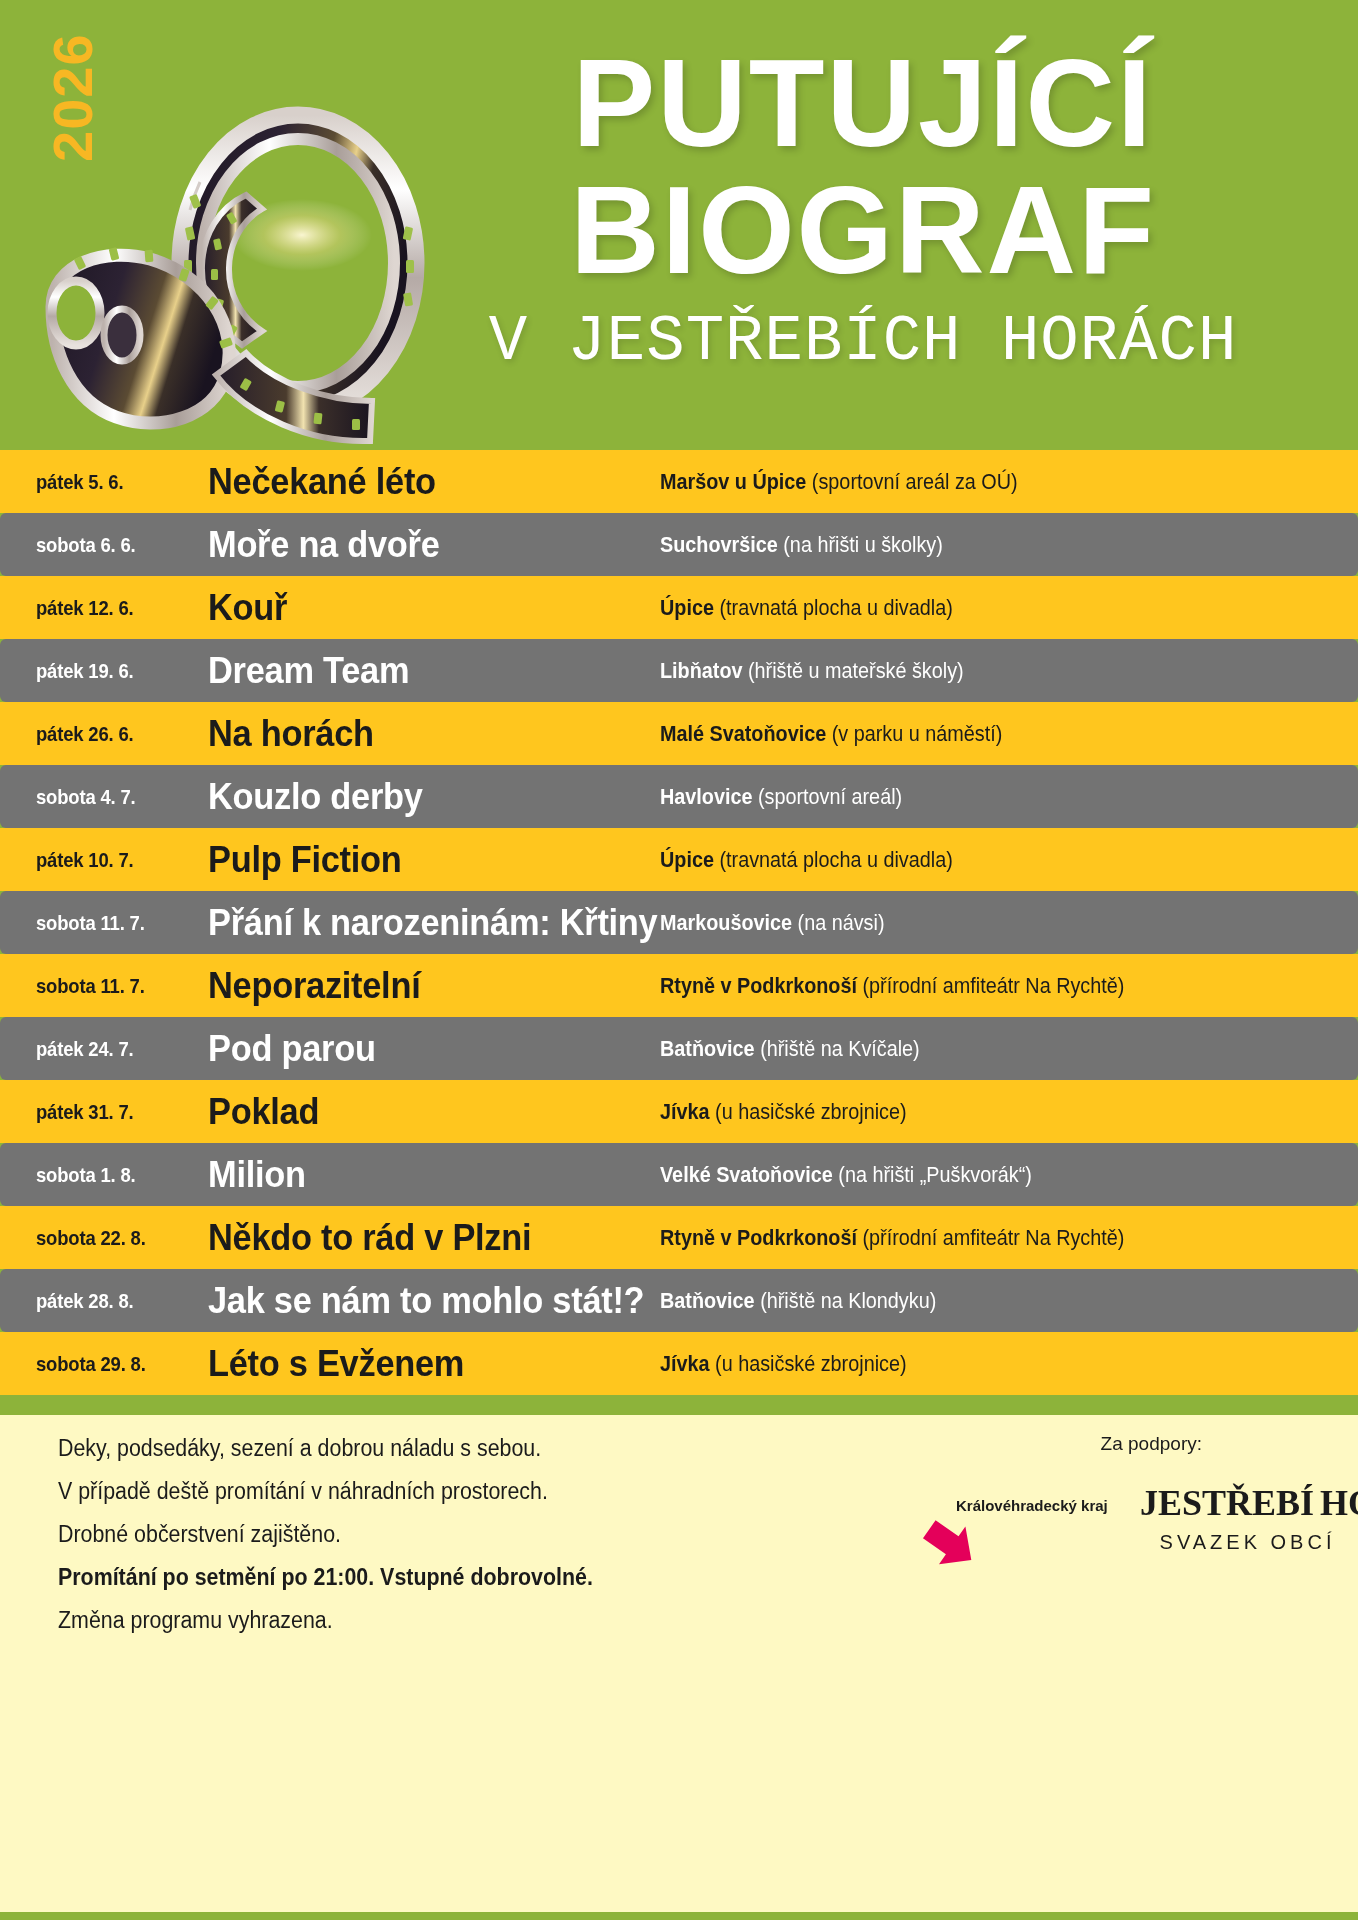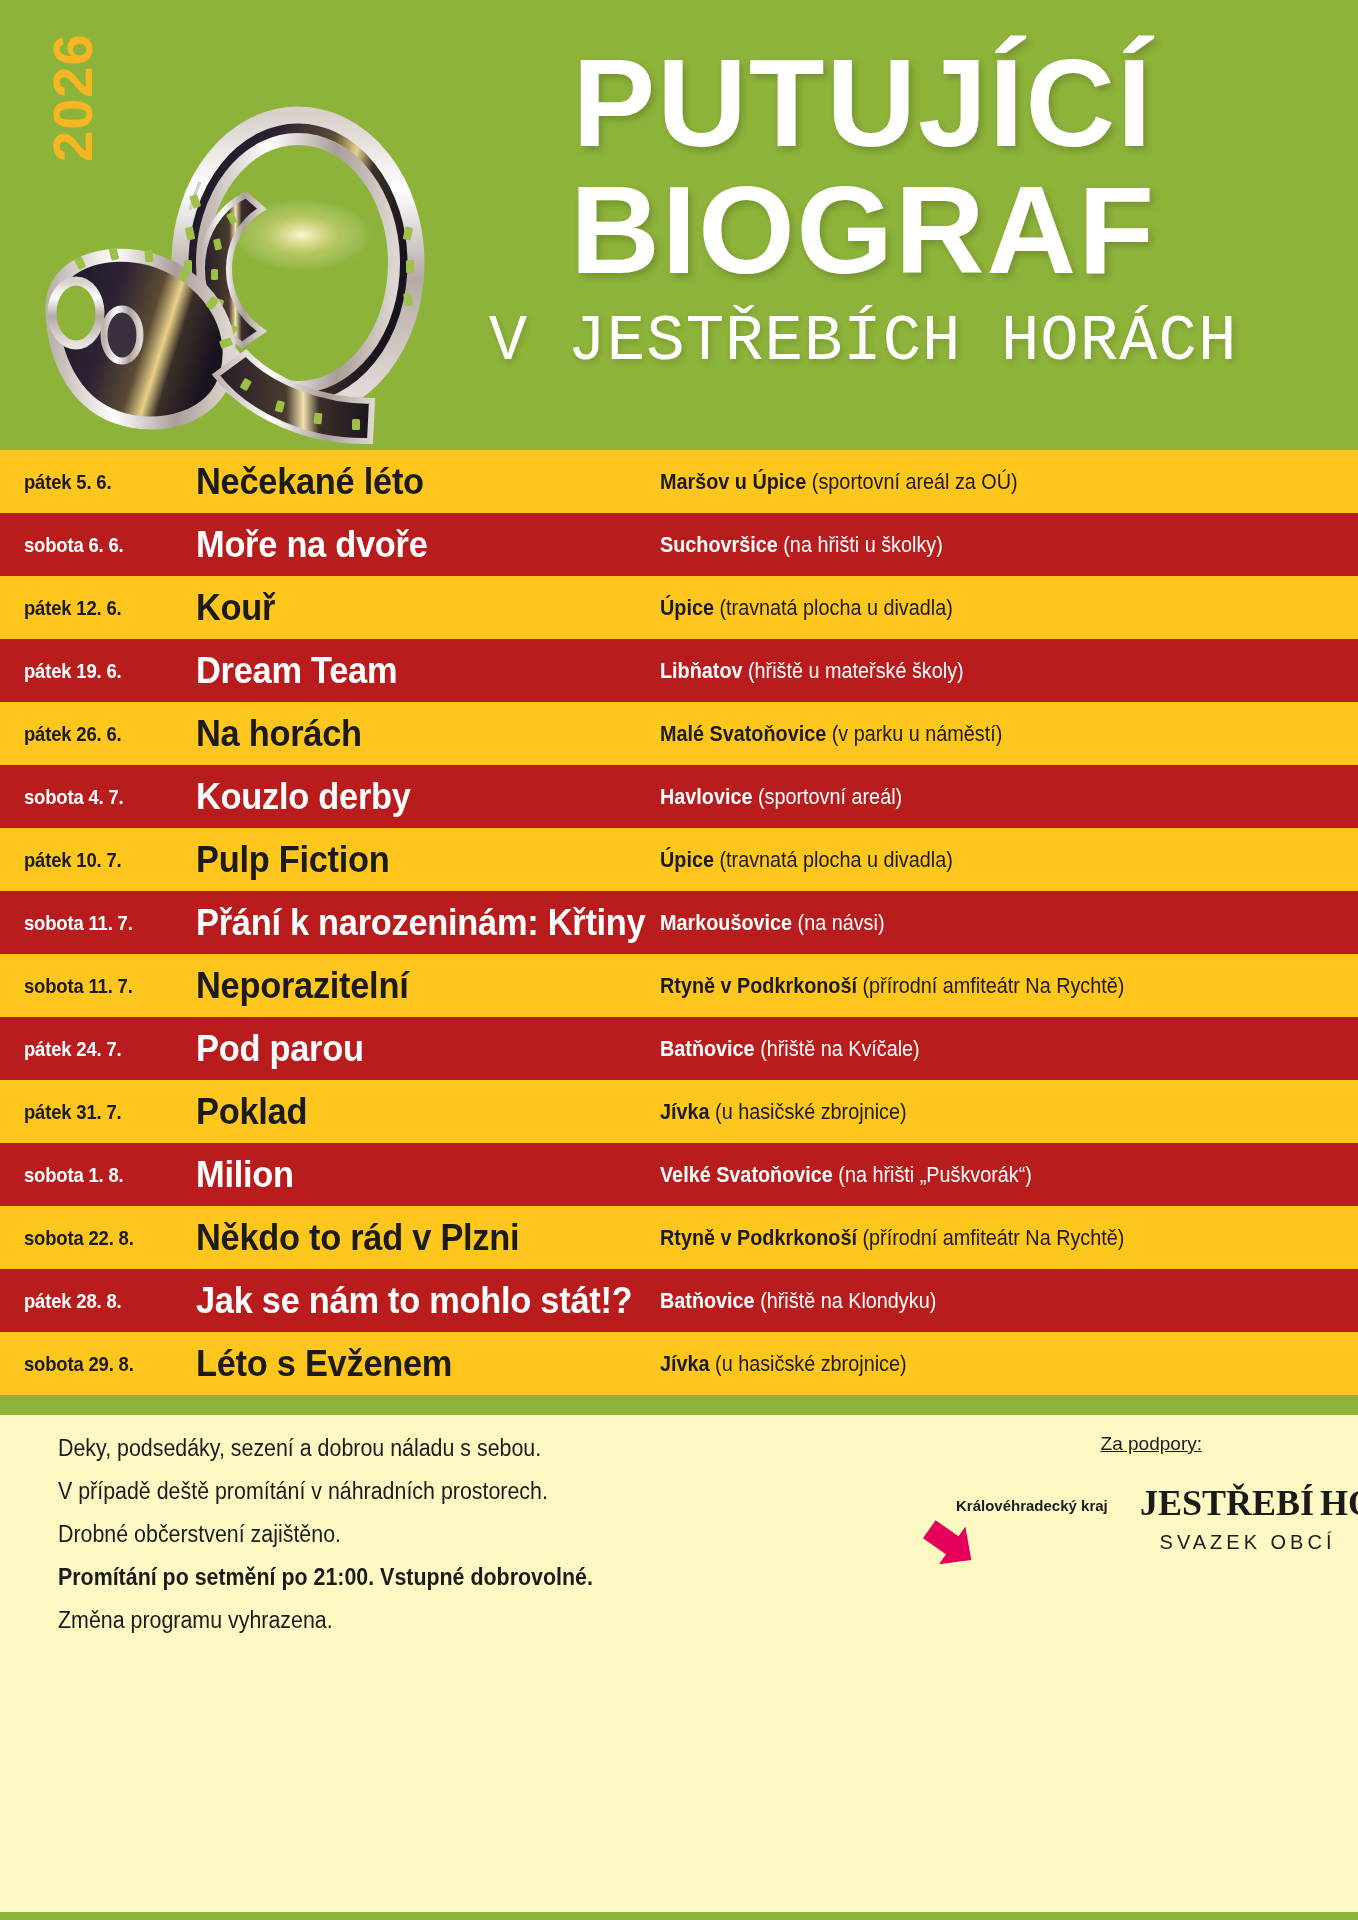--- a/index.html
+++ b/index.html
@@ -85,24 +85,24 @@
     top: 450px;
     left: 0;
     width: 1358px;
   }
   .row {
     position: relative;
     display: flex;
     align-items: center;
     height: 63px;
     width: 1358px;
-    padding: 0 0 0 24px;
+    padding: 0 0 0 36px;
   }
   .row.yellow { background: #ffc61e; }
-  .row.green  { background: #b91c1c; }
+  .row.green  { background: #737373; border-radius: 6px; }
 
   .row .date {
     width: 172px;
     flex: 0 0 172px;
     font-size: 21px;
     font-weight: bold;
     letter-spacing: -0.2px;
     font-family: "Liberation Sans", sans-serif;
     transform: scaleX(0.88);
     transform-origin: left center;
@@ -171,21 +171,20 @@
     top: 18px;
     width: 480px;
     text-align: center;
   }
   .support-label {
     font-size: 19px;
     color: #1b1b1b;
     font-family: "Liberation Sans", sans-serif;
     text-align: right;
     padding-right: 96px;
-    text-decoration: underline;
   }
   .logos {
     position: absolute;
     right: 0;
     top: 52px;
     width: 480px;
     height: 150px;
   }
 
   .khk-logo {

